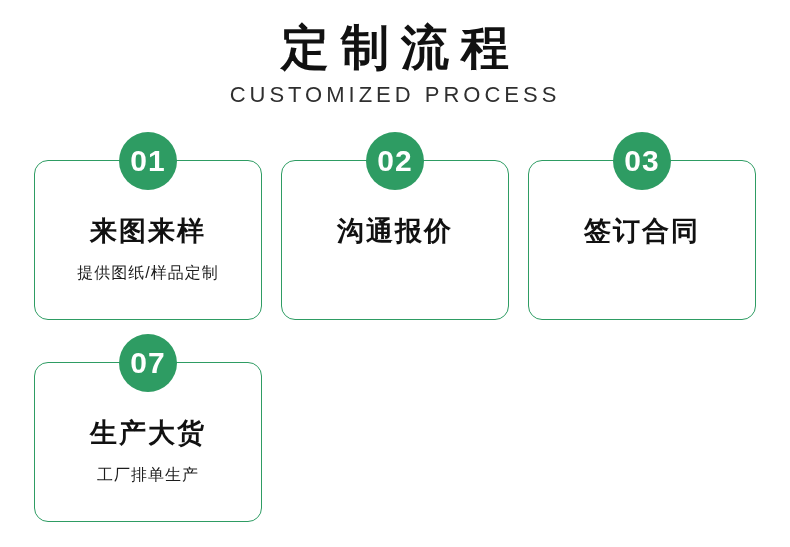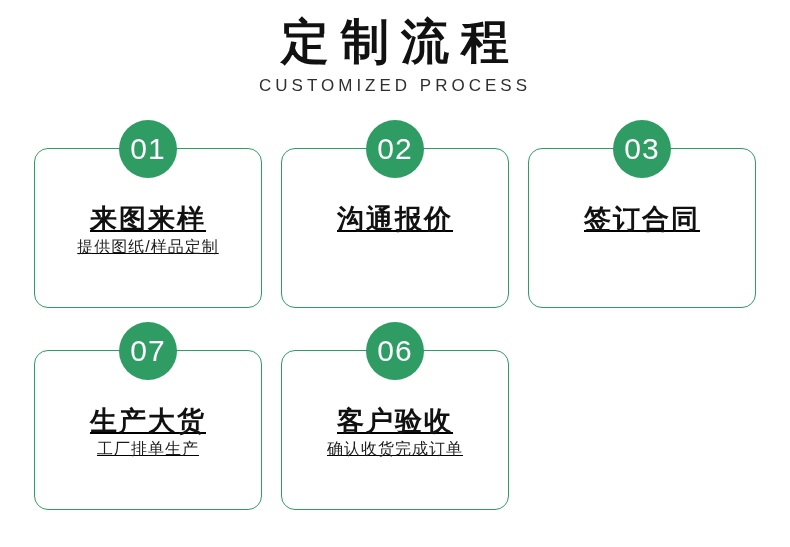--- a/index.html
+++ b/index.html
@@ -10,33 +10,33 @@
   .page {
     position: relative;
     width: 790px;
     height: 547px;
     background: #ffffff;
     font-family: "Liberation Sans", "DejaVu Sans", sans-serif;
     overflow: hidden;
   }
   .header {
     text-align: center;
-    padding-top: 12px;
+    padding-top: 18px;
   }
   .title {
     font-size: 48px;
     font-weight: 900;
     color: #111111;
     letter-spacing: 12px;
     margin-left: 12px; 
     line-height: 1.25;
   }
   .subtitle {
     margin-top: 4px;
-    font-size: 17px;
+    font-size: 22px;
     font-weight: 500;
     color: #2f2f2f;
     letter-spacing: 4px;
   }
   .grid {
     margin-top: 52px;
     display: grid;
     grid-template-columns: repeat(3, 228px);
     column-gap: 19px;
     row-gap: 42px;
@@ -50,46 +50,46 @@
     width: 228px;
     height: 160px;
     background: #ffffff;
     border: 1px solid #2e9c63;
     border-radius: 14px;
     display: flex;
     flex-direction: column;
     align-items: center;
     justify-content: flex-start;
     padding-top: 52px;
-    text-decoration: underline;
   }
   .badge {
     position: absolute;
     top: -28px;
     left: 50%;
     transform: translateX(-50%);
     width: 58px;
     height: 58px;
     border-radius: 50%;
     background: #2e9c63;
     color: #ffffff;
     display: flex;
     align-items: center;
     justify-content: center;
     font-size: 30px;
-    font-weight: 400;
+    font-weight: 700;
     letter-spacing: 1px;
   }
   .step-title {
     font-size: 27px;
     font-weight: 800;
     color: #111111;
     letter-spacing: 2px;
   }
   .step-desc {
+    margin-top: 14px;
     font-size: 16px;
     color: #1c1c1c;
     letter-spacing: 1px;
   }
 </style>
 </head>
 <body>
 
 <div class="page">
 
@@ -124,22 +124,15 @@
     </div>
 
     <div class="card-wrap">
       <div class="badge">07</div>
       <div class="card">
         <div class="step-title">生产大货</div>
         <div class="step-desc">工厂排单生产</div>
       </div>
     </div>
 
-    <div class="card-wrap">
-      <div class="badge">06</div>
-      <div class="card">
-        <div class="step-title">客户验收</div>
-        <div class="step-desc">确认收货完成订单</div>
-      </div>
-    </div>
 
   </div>
 </div>
 
 </body></html>

